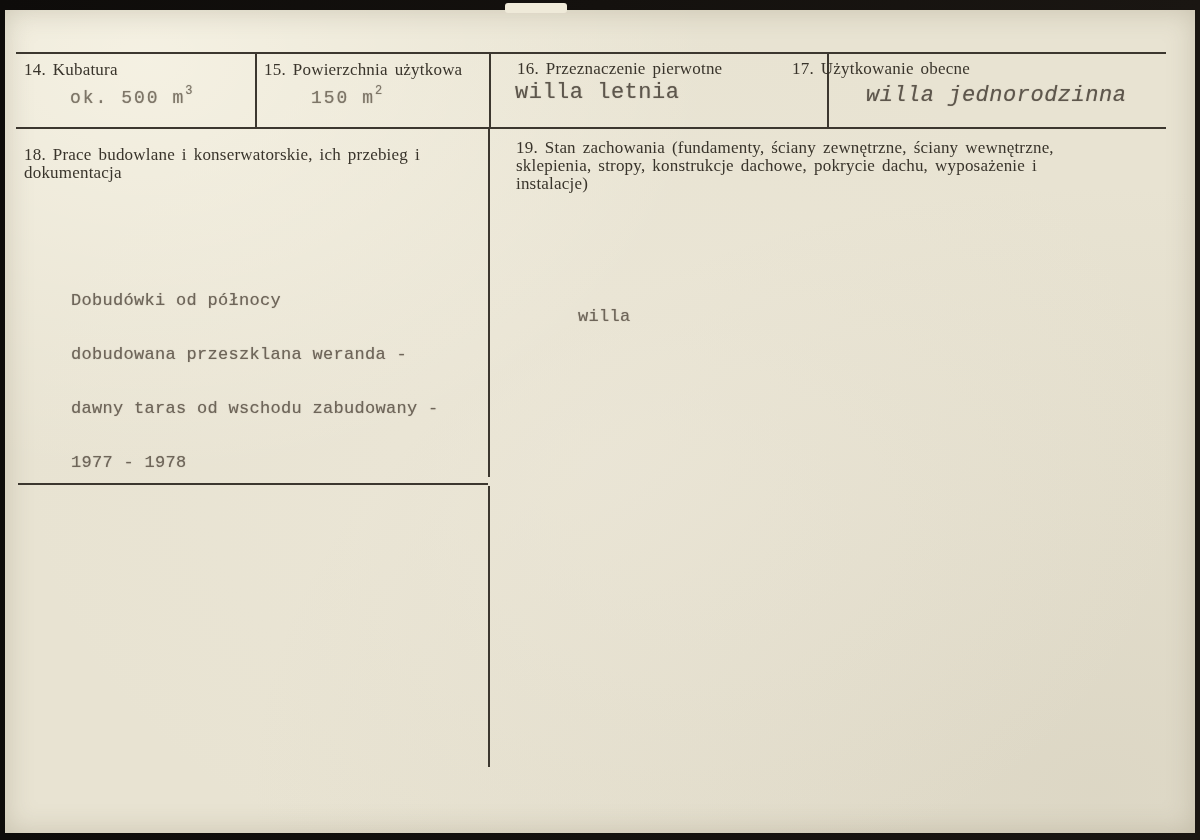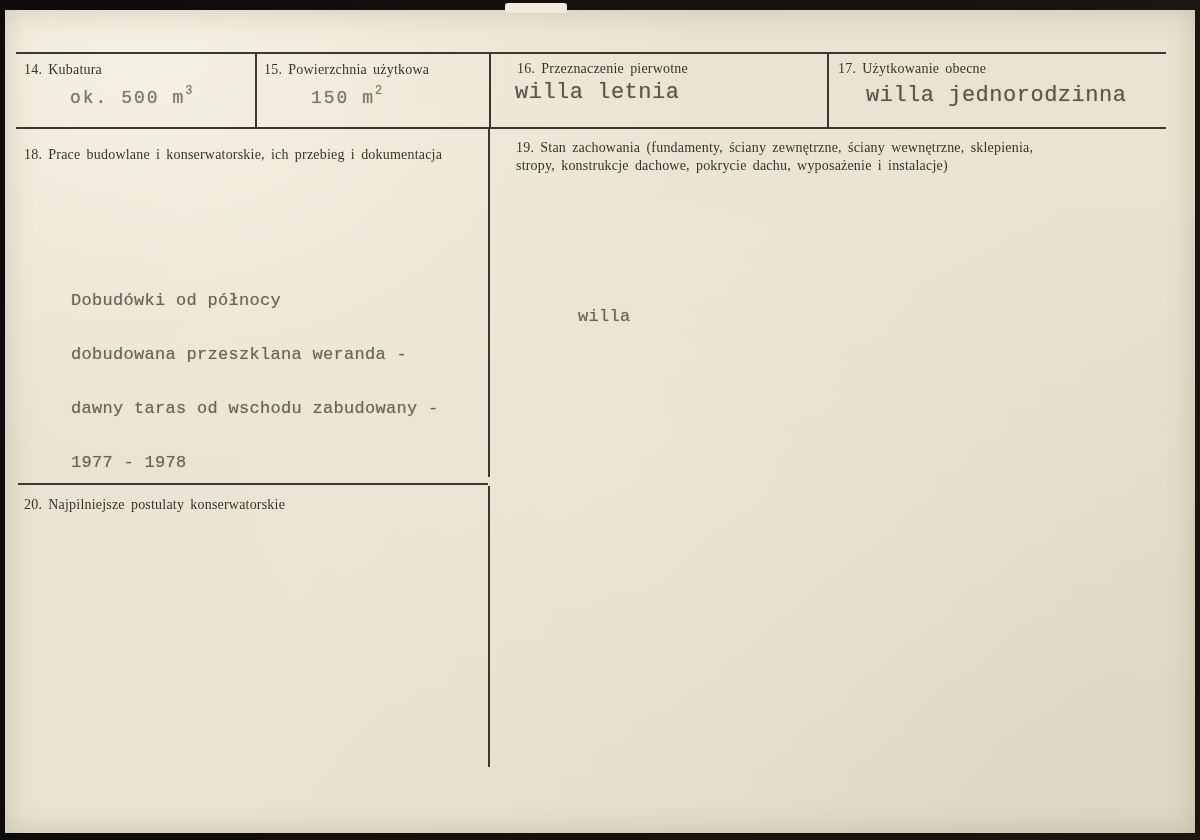--- a/index.html
+++ b/index.html
@@ -27,21 +27,21 @@
   .notch {
     position: absolute; left: 505px; top: 3px; width: 62px; height: 10px;
     background: #efead9; border-radius: 3px;
   }
   .line { position: absolute; background: #3c372f; }
   .h { height: 2px; }
   .v { width: 2px; }
   .label {
     position: absolute;
     font-family: "Liberation Serif", serif;
-    font-size: 14px;
+    font-size: 17px;
     color: #39342b;
     letter-spacing: 0.2px;
     word-spacing: 2.5px;
     line-height: 18px;
   }
   .tw {
     position: absolute;
     font-family: "Liberation Mono", "DejaVu Sans Mono", monospace;
     color: #655d51;
     text-shadow: 0 0 1px rgba(101,93,81,0.55);
@@ -74,28 +74,27 @@
 
   <div class="label" style="left:24px; top:61px;">14. Kubatura</div>
   <div class="tw tw-lg" style="left:70px; top:86px;"><span>ok. 500 m</span><sup class="tw-sup">3</sup></div>
 
   <div class="label" style="left:264px; top:61px;">15. Powierzchnia użytkowa</div>
   <div class="tw tw-lg" style="left:311px; top:86px;"><span>150 m</span><sup class="tw-sup">2</sup></div>
 
   <div class="label" style="left:517px; top:60px;">16. Przeznaczenie pierwotne</div>
   <div class="tw tw-mid" style="left:515px; top:80px;">willa letnia</div>
 
-  <div class="label" style="left:838px; top:60px;text-align:center;">17. Użytkowanie obecne</div>
-  <div class="tw tw-mid" style="left:866px; top:83px;">willa jednorodzinna</div>
+  <div class="label" style="left:792px; top:60px;text-align:center;">17. Użytkowanie obecne</div>
+  <div class="tw tw-mid" style="left:866px; top:83px;font-style:italic;">willa jednorodzinna</div>
 
   <div class="label" style="left:24px; top:146px; width:460px;">18. Prace budowlane i konserwatorskie, ich przebieg i dokumentacja</div>
   <div class="tw tw-blk" style="left:71px; top:256px;">
     <div>Dobudówki od północy</div>
     <div>dobudowana przeszklana weranda -</div>
     <div>dawny taras od wschodu zabudowany -</div>
     <div>1977 - 1978</div>
   </div>
 
   <div class="label" style="left:516px; top:139px; width:548px;">19. Stan zachowania (fundamenty, ściany zewnętrzne, ściany wewnętrzne, sklepienia, stropy, konstrukcje dachowe, pokrycie dachu, wyposażenie i instalacje)</div>
   <div class="tw tw-blk" style="left:578px; top:308px;">willa</div>
 
-  <div class="label" style="left:24px; top:496px;">20. Najpilniejsze postulaty konserwatorskie</div>
 </div>
 
 </body></html>

